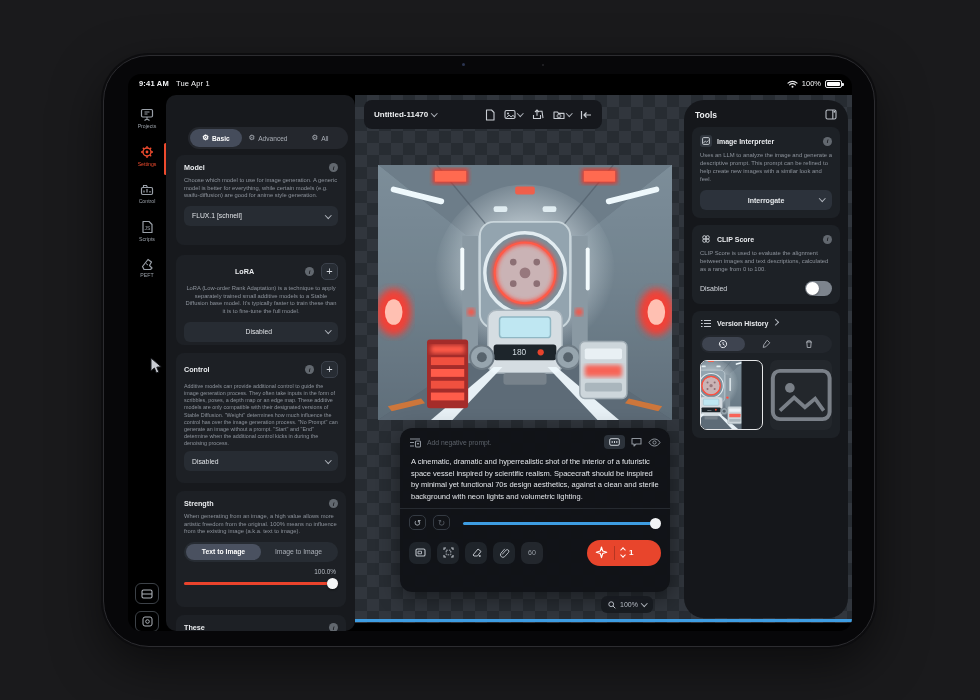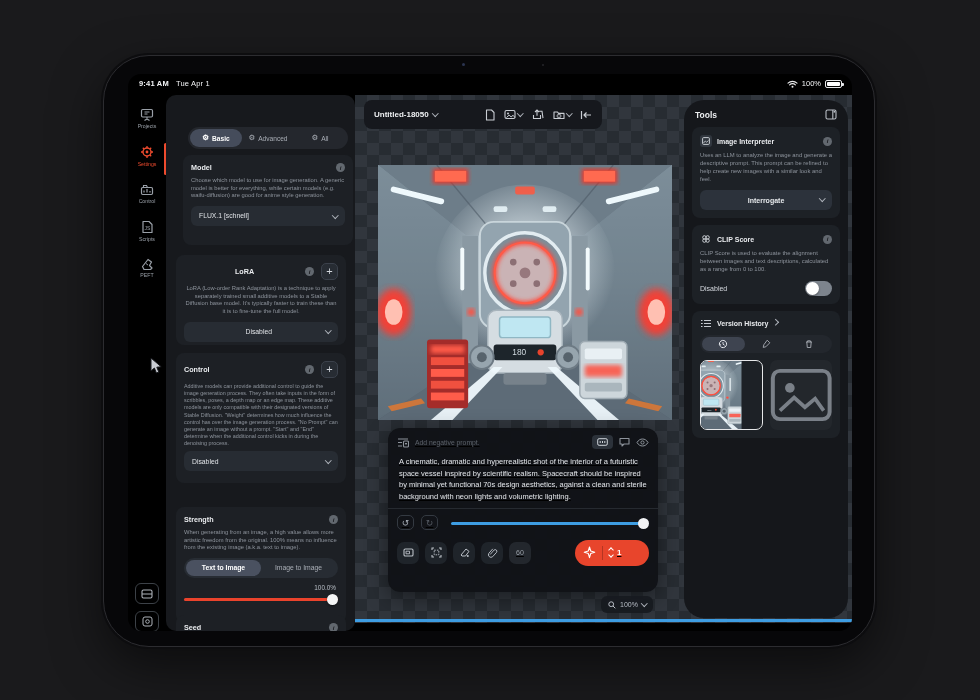--- a/index.html
+++ b/index.html
@@ -82,22 +82,22 @@
   .blue-line { position:absolute; left:227px; top:545px; width:497px; height:2.5px; background:#3e9de2; }
 
   .canvas-toolbar { position:absolute; left:236px; top:26px; width:238px; height:29px; background:#16181d;
                     border-radius:8px; display:flex; align-items:center; padding:0 10px; gap:9px; color:#c9cdd3; }
   .doc-title { font-size:8px; font-weight:bold; color:#eef0f2; display:flex; align-items:center; gap:4px; }
   .tb-icon { display:flex; align-items:center; gap:2px; }
 
   .art { position:absolute; left:250px; top:91px; width:294px; height:255px; }
   .art svg { display:block; width:100%; height:100%; }
 
-  .prompt-card { position:absolute; left:260px; top:354px; width:270px; height:164px;
-                 background:rgba(17,19,23,.97); border-radius:12px; box-shadow:0 6px 22px rgba(0,0,0,.45);text-decoration:underline; }
+  .prompt-card { position:absolute; left:272px; top:354px; width:270px; height:164px;
+                 background:rgba(17,19,23,.97); border-radius:12px; box-shadow:0 6px 22px rgba(0,0,0,.45); }
   .pc-row1 { display:flex; align-items:center; height:24px; padding:4px 9px 0 9px; gap:6px; }
   .neg-ph { flex:1; font-size:6.8px; color:#5c626a; }
   .mini-pill { width:21px; height:14px; background:#2c323a; border-radius:4px; display:flex; align-items:center; justify-content:center; color:#cfd4da; }
   .mini-ic { color:#8d939b; display:flex; }
   .pc-text { padding:4px 11px 0 11px; font-size:7.5px; line-height:1.56; color:#e2e5e9; }
   .pc-divider { margin:5px 0 0 0; height:1px; background:#262a30; }
   .pc-row2 { display:flex; align-items:center; height:26px; padding:2px 9px 0 9px; gap:7px; }
   .undo-btn { width:17px; height:15px; border:1px solid #343a42; border-radius:5px; color:#aab0b8;
               display:flex; align-items:center; justify-content:center; font-size:9px; }
   .undo-btn.dim { color:#565c64; }
@@ -337,21 +337,21 @@
         <div class="tab">
             <span class="gear">⚙</span>
             <span>Advanced</span>
           </div>
         <div class="tab">
             <span class="gear">⚙</span>
             <span>All</span>
           </div>
       </div>
 
-      <div class="card" style="top:60px;height:90px;margin-left:7px;">
+      <div class="card" style="top:60px;height:90px;">
         <div class="card-title-row">
           <span class="card-title">Model</span>
           <span class="info">i</span>
         </div>
         <div class="card-desc">Choose which model to use for image generation. A generic model is better for everything, while certain models (e.g. waifu-diffusion) are good for anime style generation.</div>
         <div class="dropdown">
           <span class="sp">FLUX.1 [schnell]</span>
           <span class="chev"></span>
         </div>
       </div>
@@ -375,52 +375,52 @@
           <span class="info">i</span>
           <span class="plus-btn">+</span>
         </div>
         <div class="card-desc" style="font-size:5.4px;">Additive models can provide additional control to guide the image generation process. They often take inputs in the form of scribbles, poses, a depth map or an edge map. These additive models are only compatible with their designated versions of Stable Diffusion. "Weight" determines how much influence the control has over the image generation process. "No Prompt" can generate an image without a prompt. "Start" and "End" determine when the additional control kicks in during the denoising process.</div>
         <div class="dropdown" style="margin-top:4px;">
           <span class="sp">Disabled</span>
           <span class="chev"></span>
         </div>
       </div>
 
-      <div class="card" style="top:412px;height:116px;">
+      <div class="card" style="top:396px;height:116px;">
         <div class="card-title-row">
           <span class="card-title">Strength</span>
           <span class="info">i</span>
         </div>
         <div class="card-desc">When generating from an image, a high value allows more artistic freedom from the original. 100% means no influence from the existing image (a.k.a. text to image).</div>
         <div class="seg">
           <div class="selected">Text to Image</div>
           <div>Image to Image</div>
         </div>
         <div class="pct">100.0%</div>
         <div class="slider">
           <div class="track"></div>
             <div class="fill" style="right:0;"></div>
             <div class="knob" style="right:0;"></div>
         </div>
       </div>
 
       <div class="card" style="top:520px;height:40px;">
         <div class="card-title-row">
-          <span class="card-title">Seed</span>
+          <span class="card-title">These</span>
           <span class="info">i</span>
         </div>
       </div>
     </div>
 
     <div class="canvas"></div>
     <div class="blue-line"></div>
 
     <div class="canvas-toolbar">
       <span class="doc-title">
-        <span>Untitled-18050</span>
+        <span>Untitled-11470</span>
         <span class="chev"></span>
       </span>
       <span style="flex:1"></span>
       <span class="tb-icon">
         <svg width="10" height="12" viewBox="0 0 10 12">
             <path d="M1.5 1h5L9 3.5V11H1.5z" stroke="currentColor" stroke-width="1.1" fill="none" stroke-linejoin="round"></path>
           </svg>
       </span>
       <span class="tb-icon">
         <svg width="12" height="11" viewBox="0 0 12 11">

